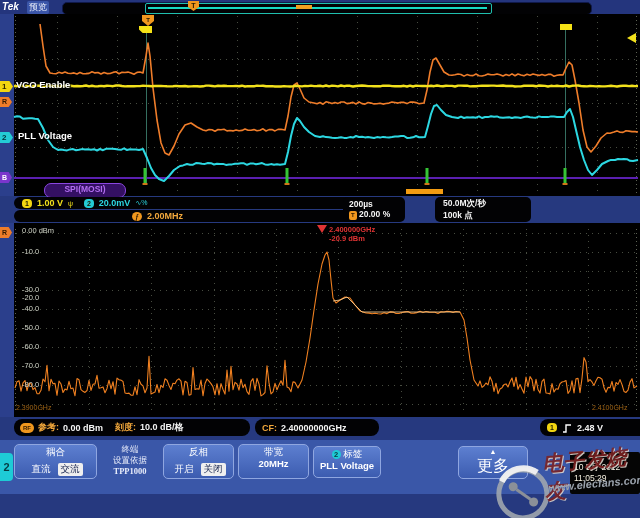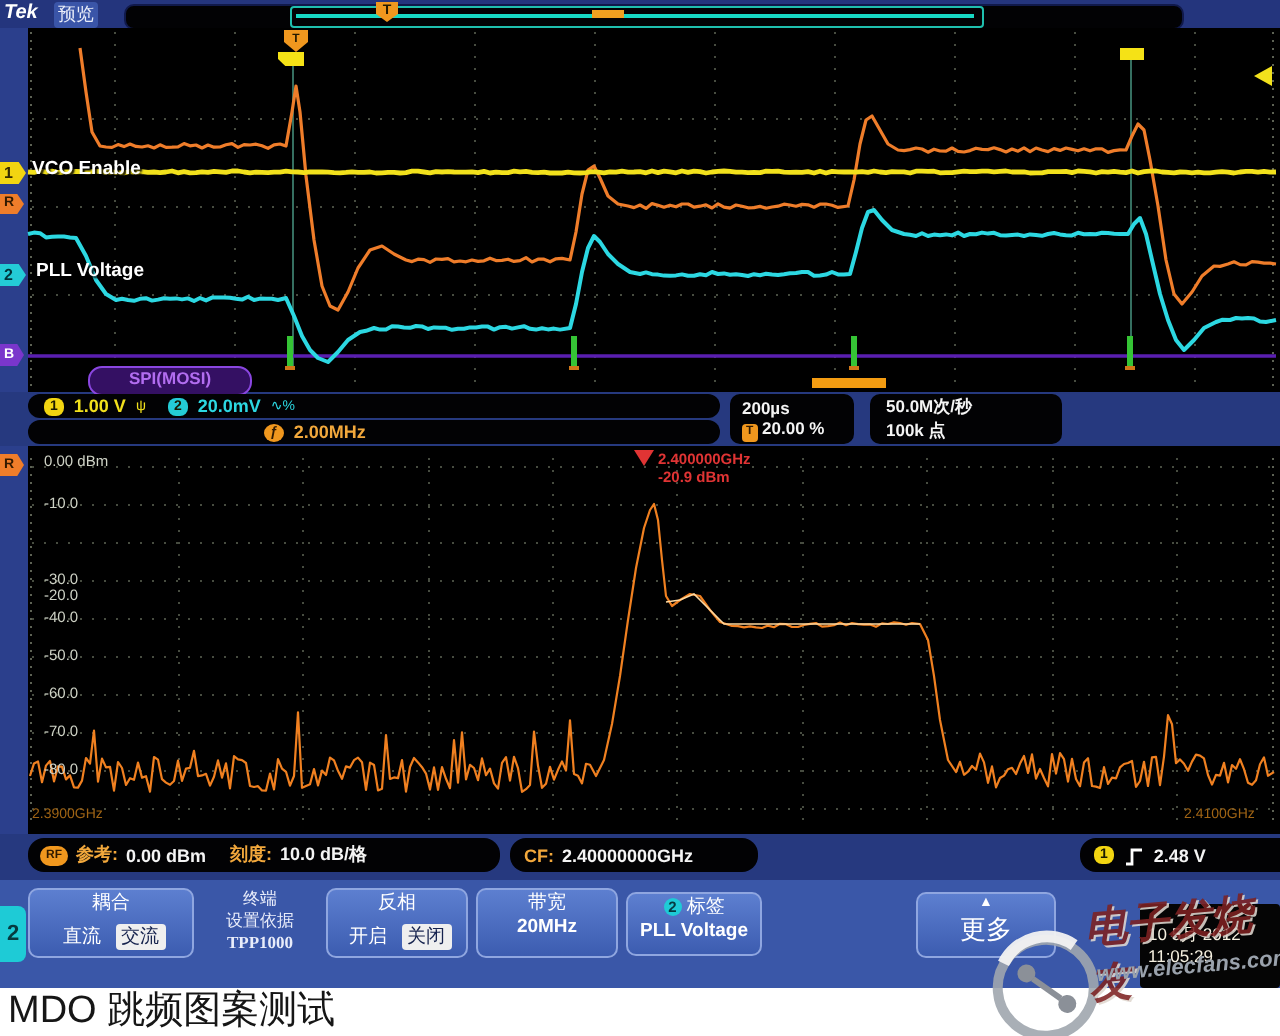--- a/index.html
+++ b/index.html
@@ -120,21 +120,21 @@
     <span class="t9" style="color:#f2e11c;font-weight:bold;">1.00 V</span>
     <span style="color:#f2e11c;font-size:7px;">ψ</span>
     <span class="badge cb" style="margin-left:6px;">2</span>
     <span class="t9" style="color:#2cd8e2;font-weight:bold;">20.0mV</span>
     <span style="color:#2cd8e2;font-size:7px;">∿%</span>
   </div>
   <div class="abs pill" style="left:14px;top:210px;width:346px;height:12px;padding:0 8px;gap:5px;">
     <span class="badge ob" style="margin-left:110px;">ƒ</span>
     <span class="t9" style="color:#f2a83c;font-weight:bold;">2.00MHz</span>
   </div>
-  <div class="abs pill" style="left:365px;top:197px;width:62px;height:25px;border-radius:5px;padding:1px 6px;flex-direction:column;align-items:flex-start;justify-content:center;">
+  <div class="abs pill" style="left:343px;top:197px;width:62px;height:25px;border-radius:5px;padding:1px 6px;flex-direction:column;align-items:flex-start;justify-content:center;">
     <span class="t8 wv">200µs</span>
     <span class="t8">
       <span class="badge ob" style="border-radius:2px;font-size:6px;padding:0 2px;">T</span>
       <span class="wv">20.00 %</span>
     </span>
   </div>
   <div class="abs pill" style="left:435px;top:197px;width:96px;height:25px;border-radius:5px;padding:1px 8px;flex-direction:column;align-items:flex-start;justify-content:center;">
     <span class="t8 wv">50.0M次/秒</span>
     <span class="t8 wv">100k 点</span>
   </div>
@@ -228,29 +228,28 @@
     </div>
     <div class="abs mbtn" style="left:313px;top:6px;width:68px;height:32px;">
       <div class="mtitle">
         <span style="display:inline-block;background:#1ecbd6;color:#063a40;border-radius:50%;font-size:7.5px;width:9px;height:9px;line-height:9px;font-weight:bold;">2</span>
         <span>标签</span>
       </div>
       <div style="font-size:9.5px;font-weight:bold;">PLL Voltage</div>
     </div>
     <div class="abs mbtn" style="left:458px;top:6px;width:70px;height:33px;">
       <div style="font-size:7px;line-height:9px;">▲</div>
-      <div style="font-size:13px;">更多</div>
+      <div style="font-size:16px;">更多</div>
     </div>
     <div class="abs dtbox" style="left:570px;top:12px;width:62px;">
       <div>10 5月 2012</div>
       <div>11:05:29</div>
     </div>
   </div>
 
-  <div class="abs caption">MDO 跳频图案测试</div>
 
   <div class="abs wm" style="left:492px;top:446px;width:150px;height:72px;">
     <svg width="60" height="66" viewBox="0 0 60 66" style="position:absolute;left:0;top:8px;">
       <circle cx="30" cy="36" r="24" fill="none" stroke="#a0a6ae" stroke-width="5" opacity="0.9"></circle>
       <path d="M10,22 A24,24 0 0 1 46,16" fill="none" stroke="#f2f2f2" stroke-width="6" opacity="0.95"></path>
       <circle cx="21" cy="28" r="4.5" fill="#8b9098"></circle>
       <circle cx="40" cy="45" r="4.5" fill="#8b9098"></circle>
       <line x1="24" y1="31" x2="37" y2="42" stroke="#8b9098" stroke-width="3"></line>
     </svg>
     <span class="abs wmname" style="left:52px;top:2px;">电子发烧友</span>

